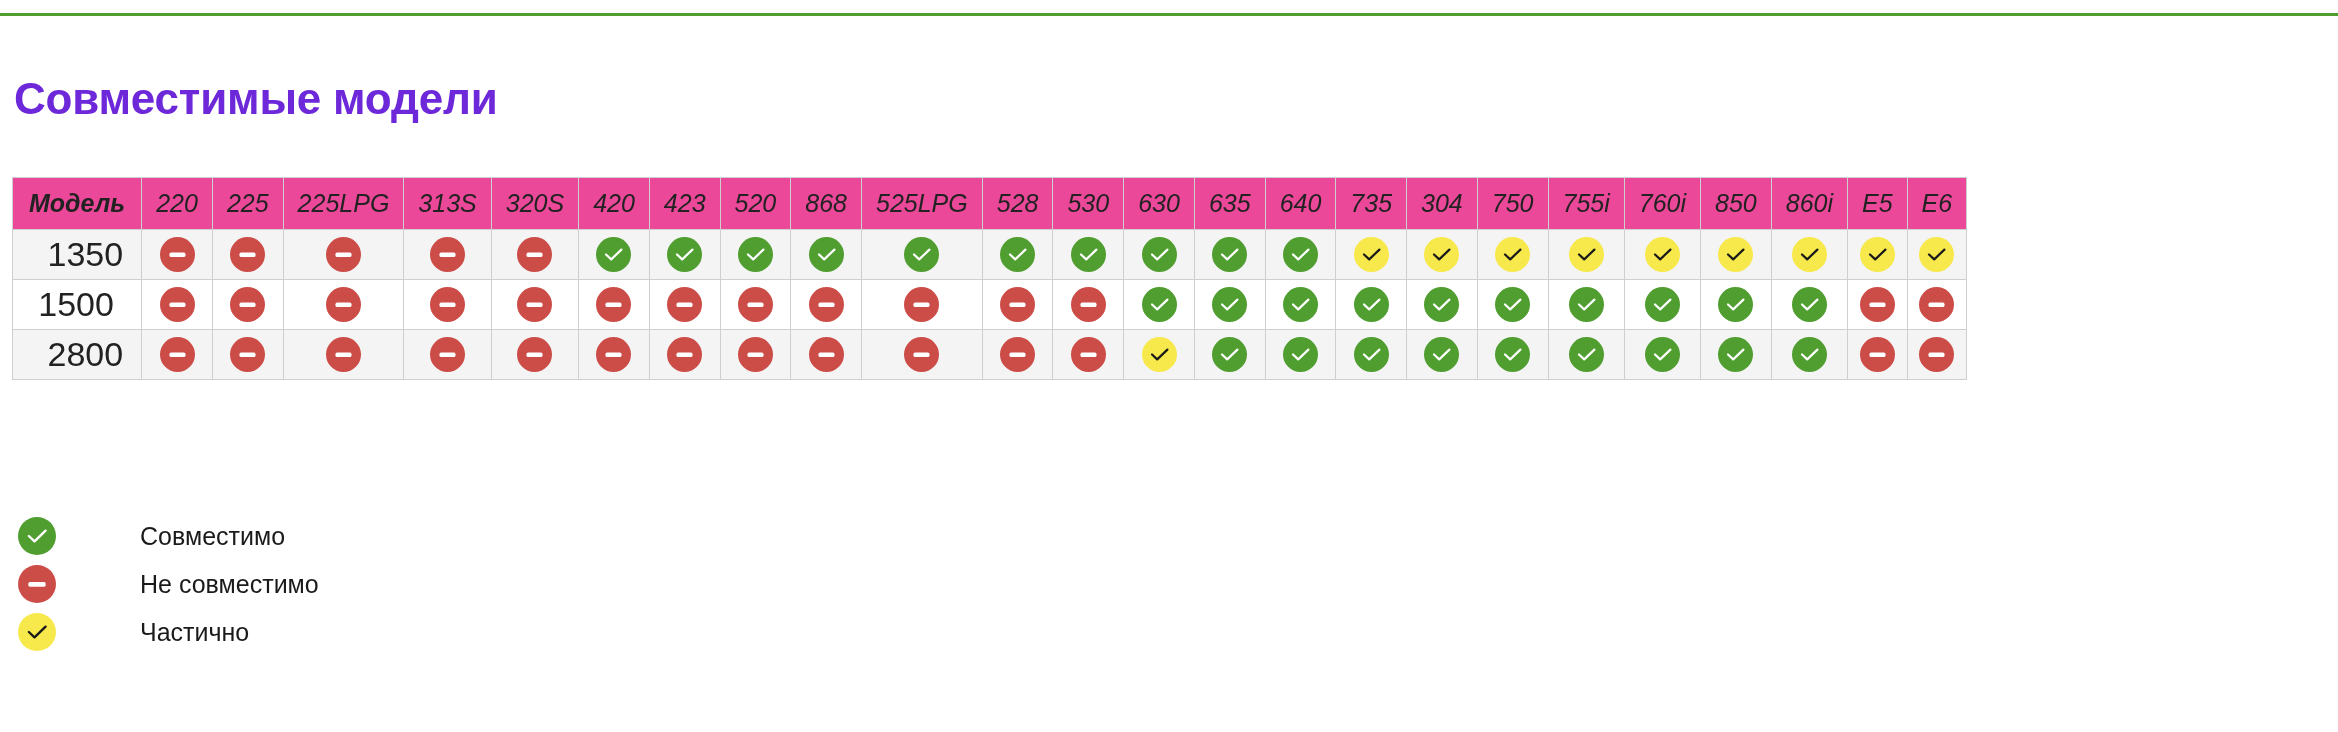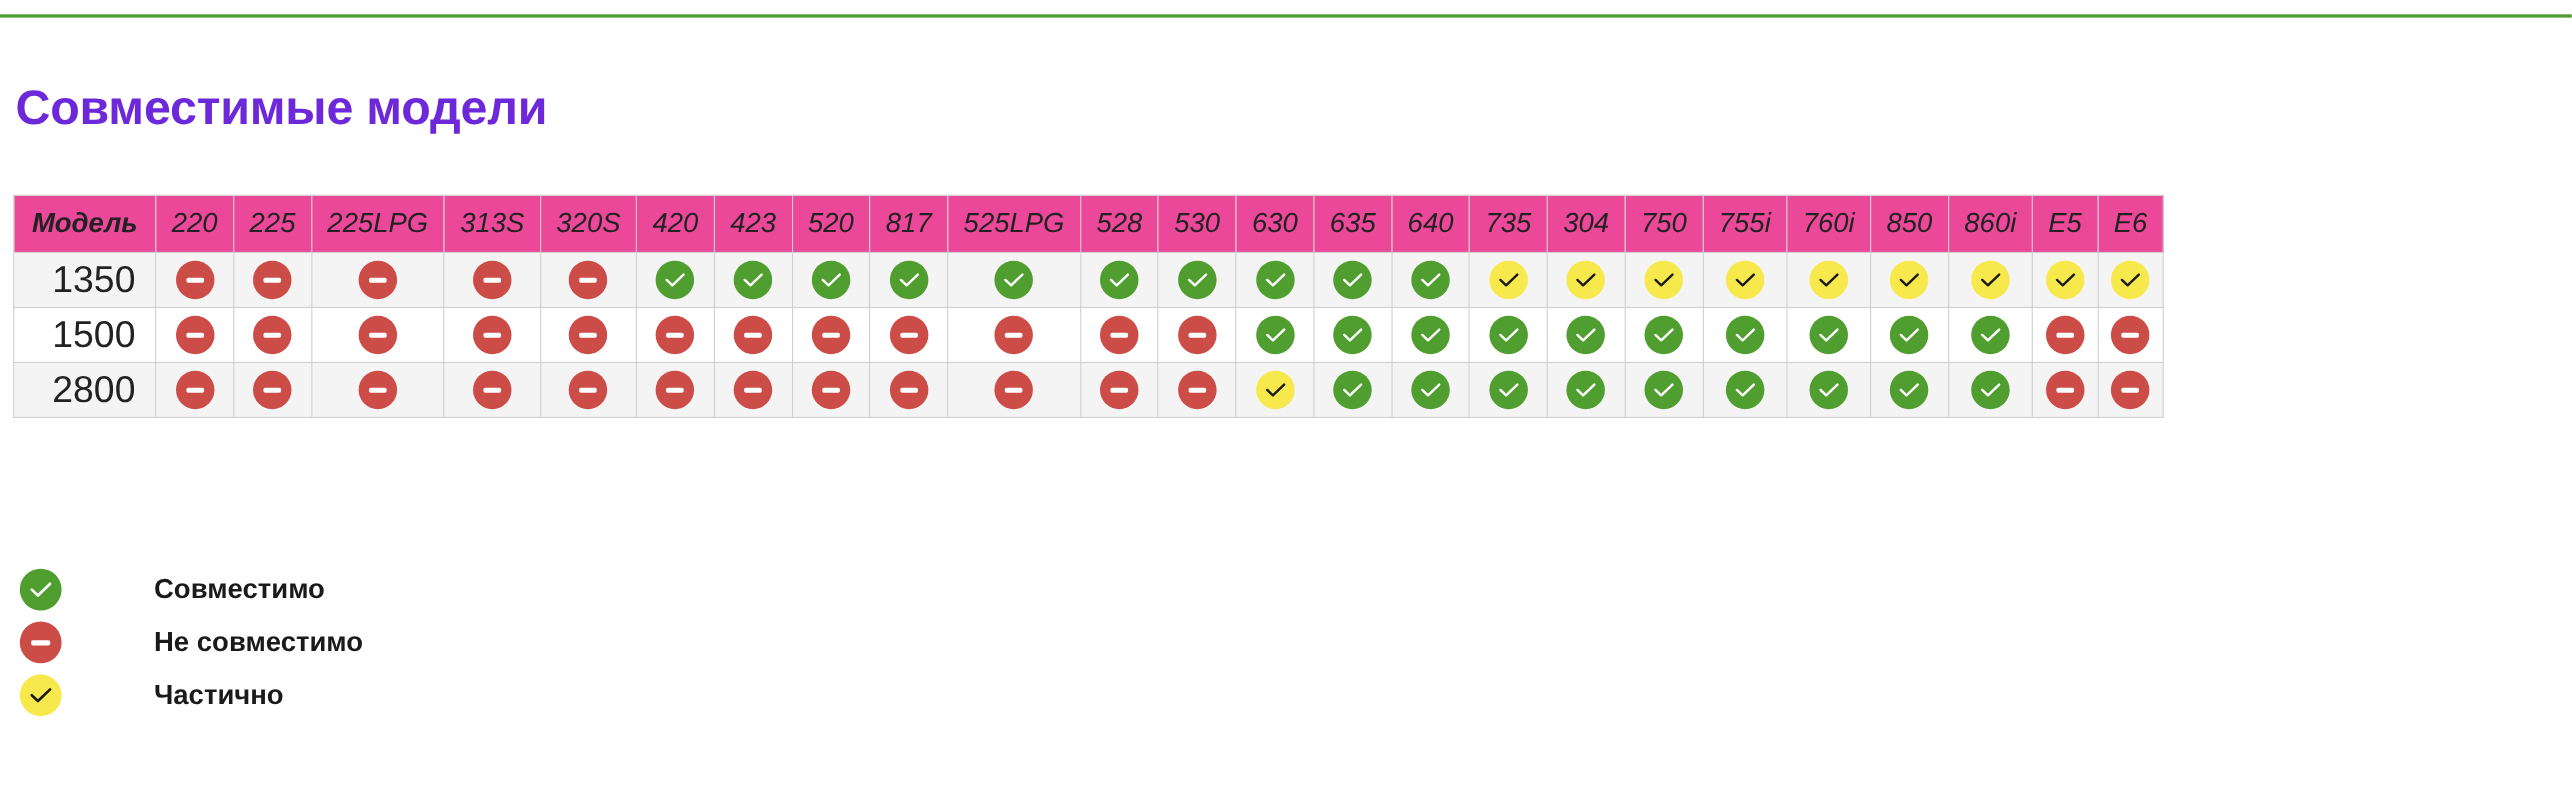--- a/index.html
+++ b/index.html
@@ -70,20 +70,21 @@
   table.compat thead th.model-head {
     font-weight: bold;
     padding: 0 16px;
     text-align: left;
   }
   table.compat tbody tr.alt td {
     background: #f4f4f4;
   }
   table.compat tbody tr.plain td {
     background: #ffffff;
+    text-align: center;
   }
   table.compat td.rowlabel {
     text-align: right;
     padding: 0 18px 0 16px;
     font-size: 34px;
     white-space: nowrap;
   }
   table.compat td.cell {
     width: 58px;
   }
@@ -133,21 +134,20 @@
     display: block;
   }
   .legend-badge.yes  { background: #4f9e2f; }
   .legend-badge.part { background: #f7e94b; }
   .legend-badge.no   { background: #cc4c47; }
   .legend-label {
     margin-left: 84px;
     font-size: 25px;
     color: #1a1a1a;
     white-space: nowrap;
-    font-weight: bold;
   }
 </style>
 </head>
 <body>
 
 <div class="page">
 
   <div class="top-rule"></div>
 
   <h1 class="page-title">Совместимые модели</h1>
@@ -158,21 +158,21 @@
         <tr id="header-row">
           <th class="model-head">Модель</th>
         <th>220</th>
             <th>225</th>
             <th>225LPG</th>
             <th>313S</th>
             <th>320S</th>
             <th>420</th>
             <th>423</th>
             <th>520</th>
-            <th>817</th>
+            <th>868</th>
             <th>525LPG</th>
             <th>528</th>
             <th>530</th>
             <th>630</th>
             <th>635</th>
             <th>640</th>
             <th>735</th>
             <th>304</th>
             <th>750</th>
             <th>755i</th>

